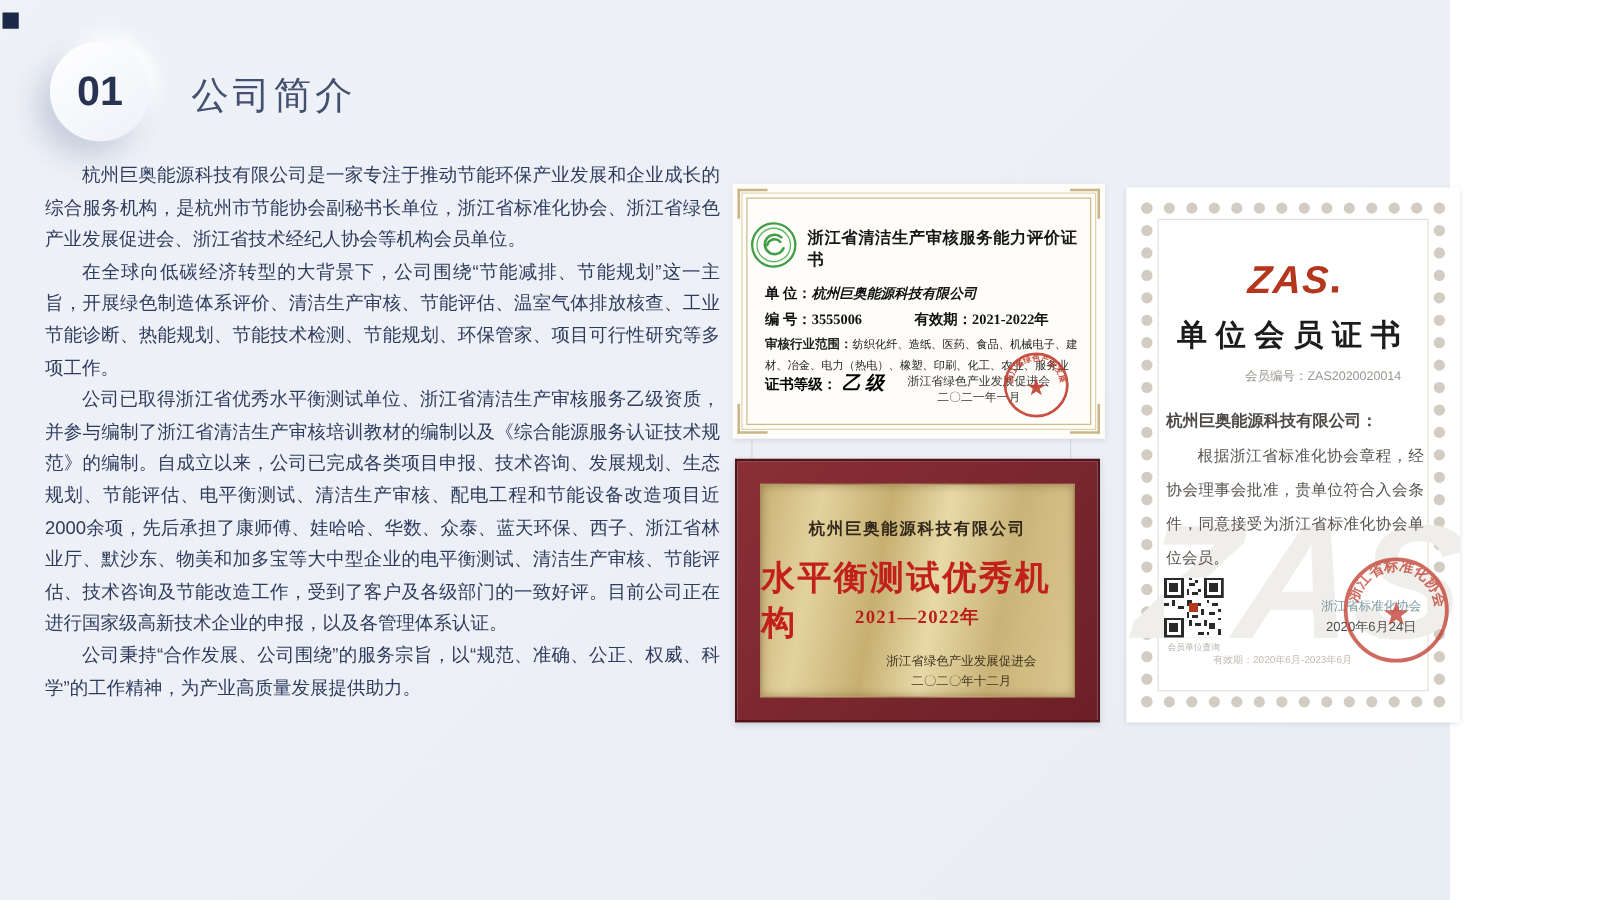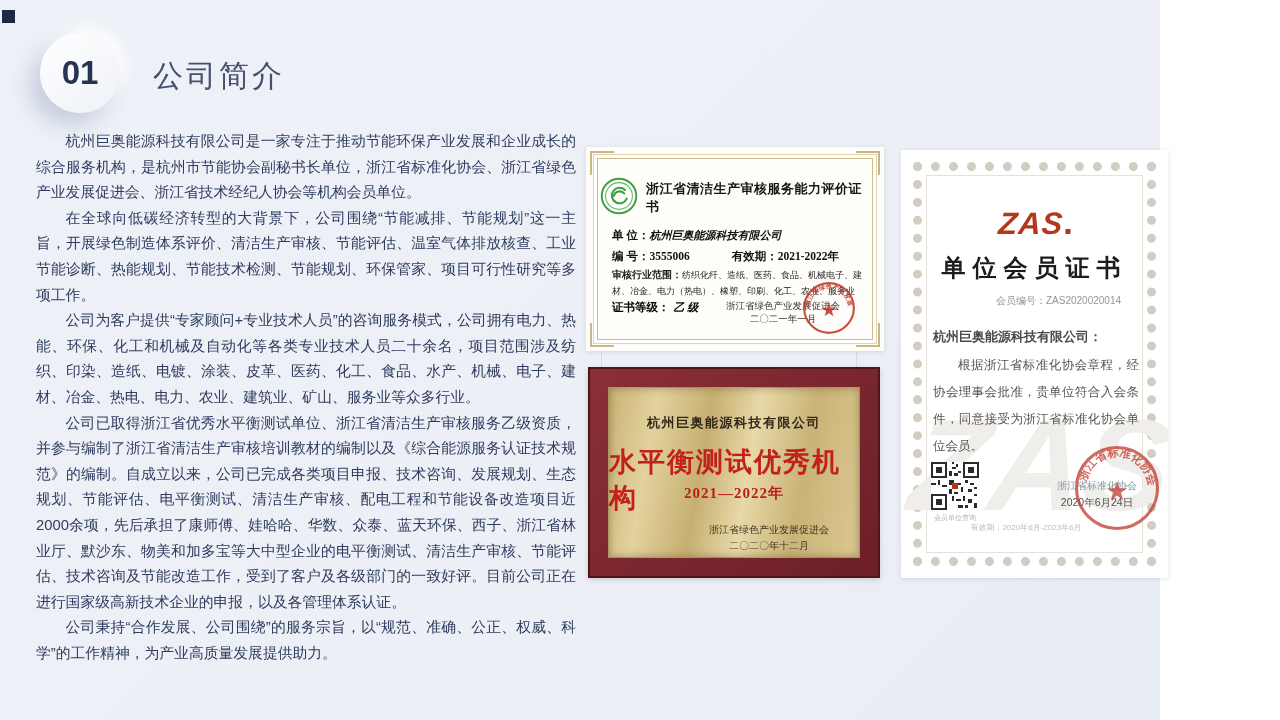--- a/index.html
+++ b/index.html
@@ -101,21 +101,20 @@
   <div class="accent-square"></div>
 
   <div class="badge">
     <span>01</span>
   </div>
   <div class="page-title">公司简介</div>
 
   <div class="text-block">
     <p>杭州巨奥能源科技有限公司是一家专注于推动节能环保产业发展和企业成长的综合服务机构，是杭州市节能协会副秘书长单位，浙江省标准化协会、浙江省绿色产业发展促进会、浙江省技术经纪人协会等机构会员单位。</p>
     <p>在全球向低碳经济转型的大背景下，公司围绕“节能减排、节能规划”这一主旨，开展绿色制造体系评价、清洁生产审核、节能评估、温室气体排放核查、工业节能诊断、热能规划、节能技术检测、节能规划、环保管家、项目可行性研究等多项工作。</p>
-    <p>公司为客户提供“专家顾问+专业技术人员”的咨询服务模式，公司拥有电力、热能、环保、化工和机械及自动化等各类专业技术人员二十余名，项目范围涉及纺织、印染、造纸、电镀、涂装、皮革、医药、化工、食品、水产、机械、电子、建材、冶金、热电、电力、农业、建筑业、矿山、服务业等众多行业。</p>
     <p>公司已取得浙江省优秀水平衡测试单位、浙江省清洁生产审核服务乙级资质，并参与编制了浙江省清洁生产审核培训教材的编制以及《综合能源服务认证技术规范》的编制。自成立以来，公司已完成各类项目申报、技术咨询、发展规划、生态规划、节能评估、电平衡测试、清洁生产审核、配电工程和节能设备改造项目近2000余项，先后承担了康师傅、娃哈哈、华数、众泰、蓝天环保、西子、浙江省林业厅、默沙东、物美和加多宝等大中型企业的电平衡测试、清洁生产审核、节能评估、技术咨询及节能改造工作，受到了客户及各级部门的一致好评。目前公司正在进行国家级高新技术企业的申报，以及各管理体系认证。</p>
     <p>公司秉持“合作发展、公司围绕”的服务宗旨，以“规范、准确、公正、权威、科学”的工作精神，为产业高质量发展提供助力。</p>
   </div>
 
   <div class="vline" style="left:601px"></div>
   <div class="vline" style="left:856px"></div>
 
   <div class="cert1">
     <div class="cert1-frame"></div>
     <div class="cert1-frame2"></div>
@@ -140,21 +139,21 @@
     </div>
     <div class="cert1-row" style="top:99px">
       <span class="c1-label">编  号：</span><span class="c1-num">3555006</span>
       <span class="c1-label" style="margin-left:38px">有效期：</span><span class="c1-num">2021-2022年</span>
     </div>
     <div class="cert1-scope">
       <span class="c1-label" style="font-size:10px">审核行业范围：</span><span>纺织化纤、造纸、医药、食品、机械电子、建材、冶金、电力（热电）、橡塑、印刷、化工、农业、服务业</span>
     </div>
     <div class="cert1-grade">
       <span class="c1-label">证书等级：</span>
-      <span class="c1-value" style="font-size:11px">乙 级</span>
+      <span class="c1-value" style="font-size:15px">乙 级</span>
     </div>
     <div class="cert1-issuer">
       <div>浙江省绿色产业发展促进会</div>
       <div>二〇二一年一月</div>
     </div>
     <div class="seal" style="left:216px; top:134px; width:54px; height:54px">
       <svg width="54" height="54" viewBox="0 0 100 100">
         <defs>
             <path id="arcA" d="M14,50 A36,36 0 0 1 86,50"></path>
           </defs>

